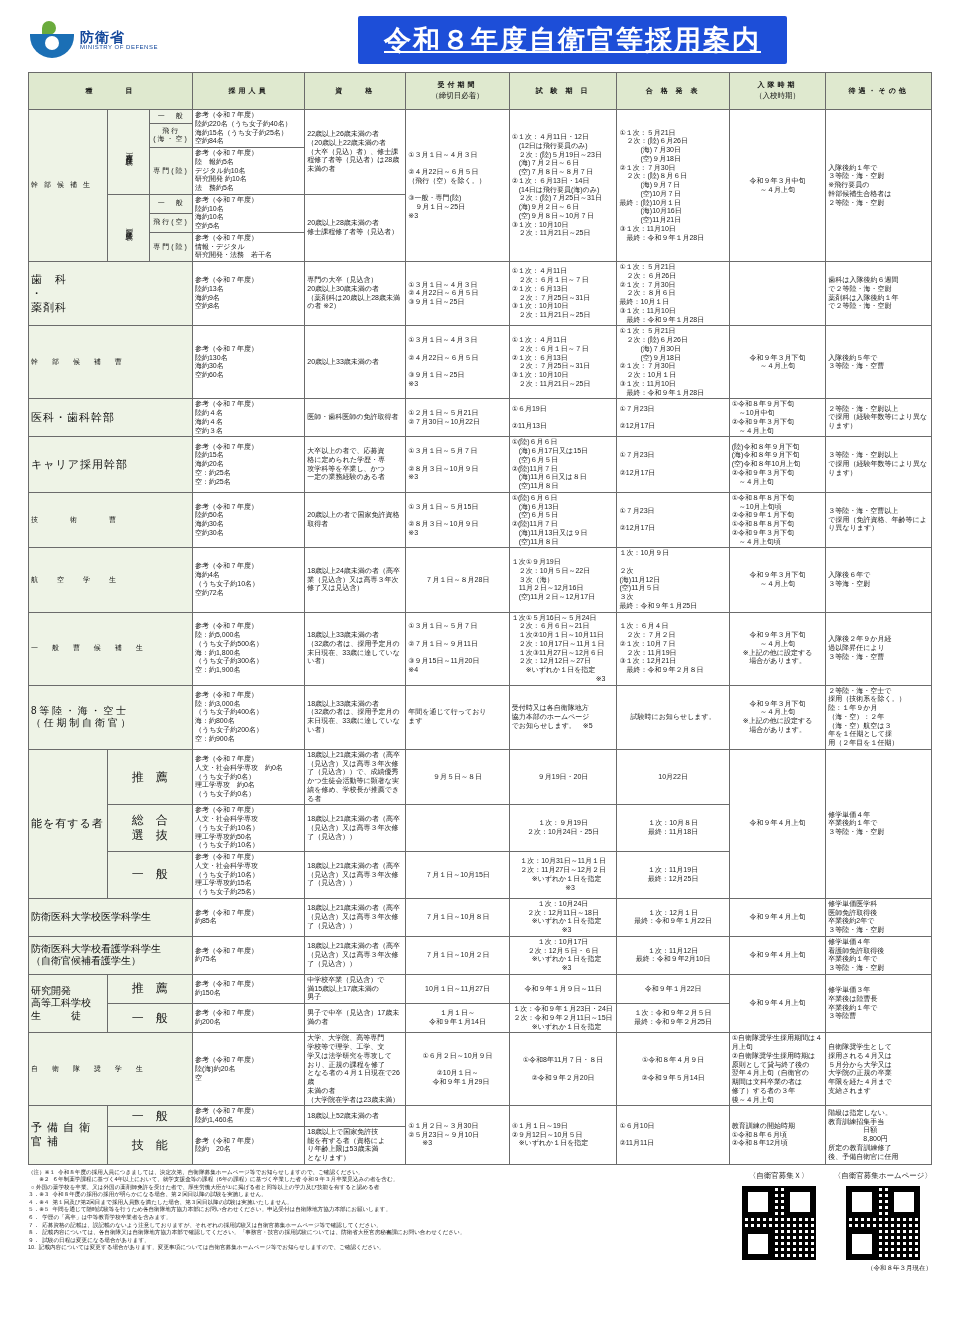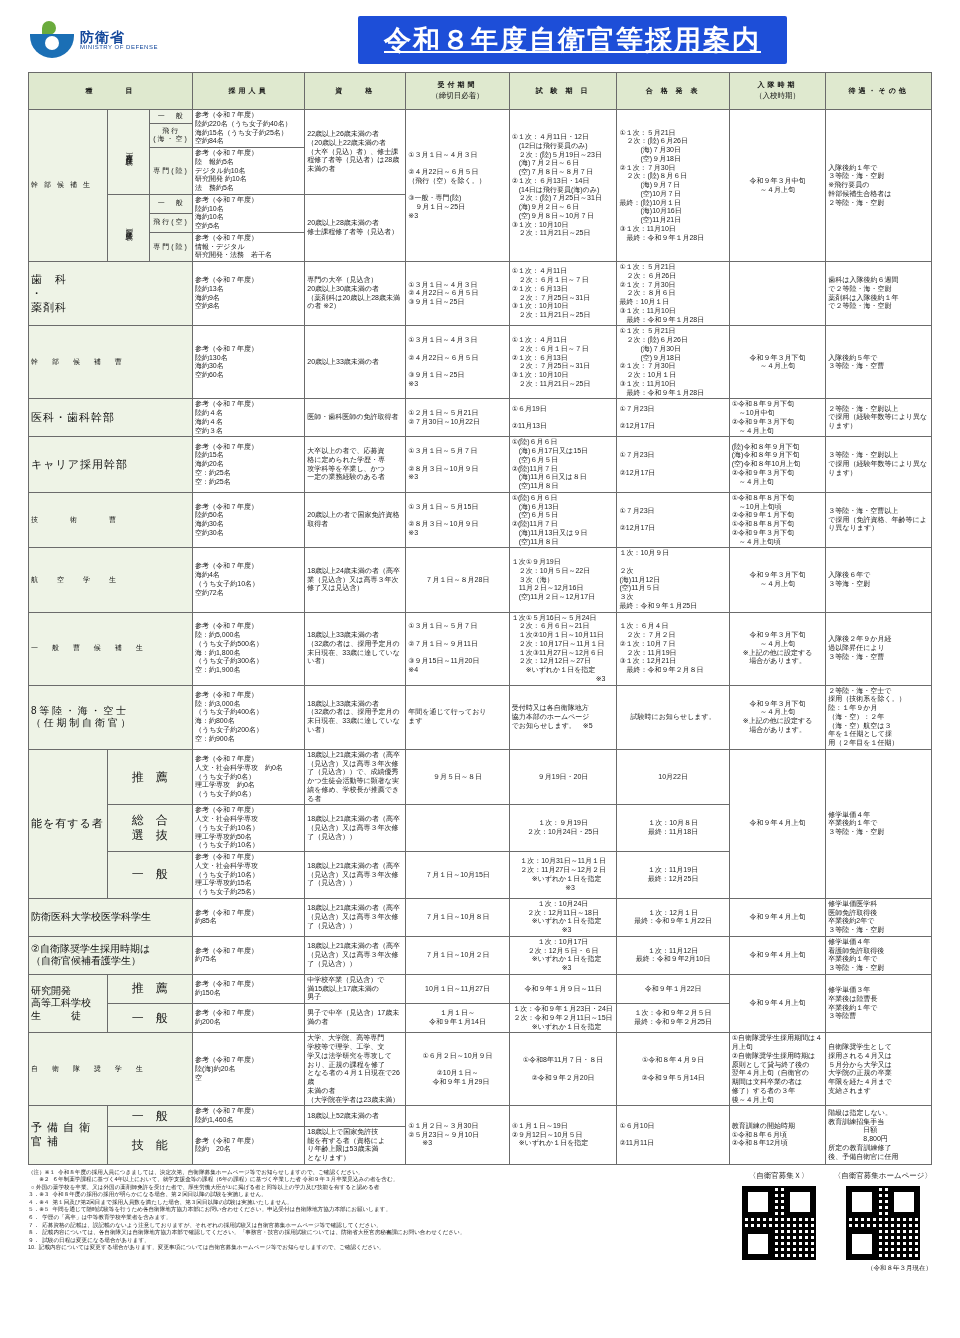--- a/index.html
+++ b/index.html
@@ -537,21 +537,21 @@
         <td class="c mini" style="white-space:pre-line">１次：12月１日
 最終：令和９年１月22日</td>
         <td class="c mini">令和９年４月上旬</td>
         <td class="mini" style="white-space:pre-line">修学単価医学科
 医師免許取得後
 卒業後約2年で
 ３等陸・海・空尉</td>
       </tr>
 
       <tr>
-        <td class="cat tiny" colspan="3" style="white-space:pre-line">②自衛隊奨学生採用時期は
+        <td class="cat tiny" colspan="3" style="white-space:pre-line">防衛医科大学校看護学科学生
 （自衛官候補看護学生）</td>
         <td class="num" style="white-space:pre-line">参考（令和７年度）
 約75名</td>
         <td class="mini" style="white-space:pre-line">18歳以上21歳未満の者（高卒（見込含）又は高専３年次修了（見込含））</td>
         <td class="c mini">７月１日～10月２日</td>
         <td class="c mini" style="white-space:pre-line">１次：10月17日
 ２次：12月５日・６日
 　※いずれか１日を指定
 　※3</td>
         <td class="c mini" style="white-space:pre-line">１次：11月12日

